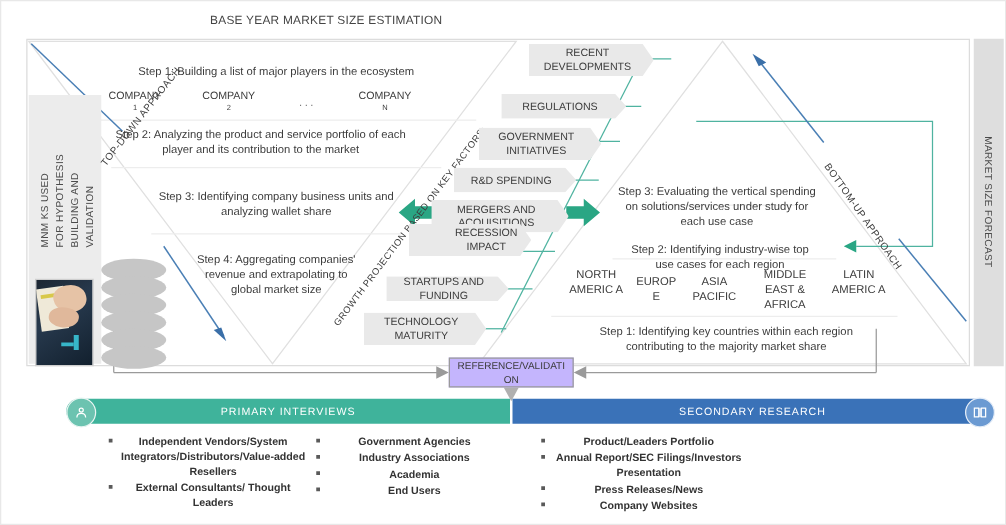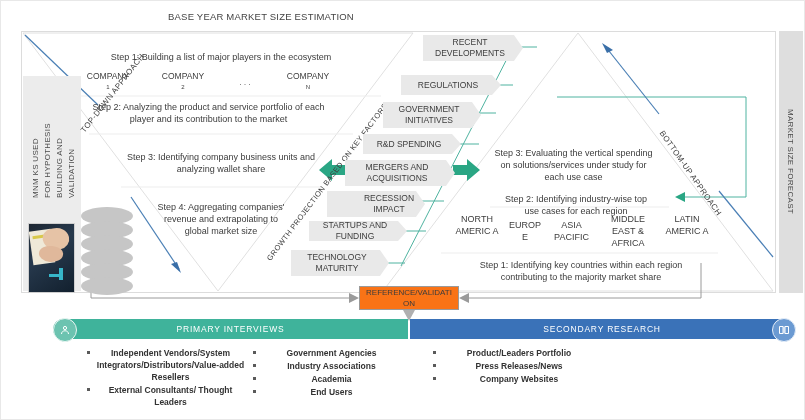--- a/index.html
+++ b/index.html
@@ -113,21 +113,21 @@
   
   .diaglab{
     position:absolute;white-space:nowrap;
     font-size:7.5px;letter-spacing:.4px;color:#3d3d3d;
     transform-origin:0 0;
   }
 
   
   #refbox{
     left:358px;top:285px;width:100px;height:24px;
-    border:1px solid #9a9a9a;background:#f97316;
+    border:1px solid #9a9a9a;background:#c4b5fd;
     font-size:8px;line-height:11px;text-align:center;color:#3c3c3c;
     display:flex;align-items:center;justify-content:center;
     box-sizing:border-box;
   }
 
   
   #primary-bar{
     left:52px;top:318px;width:355px;height:20px;
     background:#3fb39b;border-radius:10px 0 0 10px;
     display:flex;align-items:center;justify-content:center;
@@ -265,21 +265,21 @@
 
   <div class="diaglab" style="left:78px;top:128px;transform:rotate(-52deg);font-size:8px;">TOP-DOWN APPROACH</div>
 
   <div class="diaglab" style="left:264px;top:256px;transform:rotate(-53deg);">GROWTH PROJECTION BASED ON KEY FACTORS:</div>
 
   <div class="abs chev" style="left:422px;top:34px;width:100px;height:26px;">RECENT DEVELOPMENTS</div>
   <div class="abs chev" style="left:400px;top:74px;width:100px;height:20px;">REGULATIONS</div>
   <div class="abs chev" style="left:382px;top:101px;width:98px;height:26px;">GOVERNMENT INITIATIVES</div>
   <div class="abs chev" style="left:362px;top:133px;width:98px;height:20px;">R&amp;D SPENDING</div>
   <div class="abs chev" style="left:344px;top:159px;width:110px;height:26px;">MERGERS AND ACQUISITIONS</div>
-  <div class="abs chev" style="left:326px;top:190px;width:98px;height:26px;padding-left:36px;">RECESSION IMPACT</div>
+  <div class="abs chev" style="left:326px;top:178px;width:98px;height:26px;padding-left:36px;">RECESSION IMPACT</div>
   <div class="abs chev" style="left:308px;top:220px;width:98px;height:20px;">STARTUPS AND FUNDING</div>
   <div class="abs chev" style="left:290px;top:249px;width:98px;height:26px;">TECHNOLOGY MATURITY</div>
 
   <div class="abs ctext" style="left:490px;top:146px;width:165px;">Step 3: Evaluating the vertical spending on solutions/services under study for each use case</div>
   <div class="abs ctext" style="left:500px;top:192px;width:150px;">Step 2: Identifying industry-wise top use cases for each region</div>
 
   <div class="abs ctext" style="left:452px;top:212px;width:48px;">NORTH AMERIC A</div>
   <div class="abs ctext" style="left:505px;top:218px;width:38px;">EUROP E</div>
   <div class="abs ctext" style="left:548px;top:218px;width:45px;">ASIA PACIFIC</div>
   <div class="abs ctext" style="left:603px;top:212px;width:48px;">MIDDLE EAST &amp; AFRICA</div>
@@ -318,18 +318,19 @@
     <ul class="bl">
       <li>Government Agencies</li>
       <li>Industry Associations</li>
       <li>Academia</li>
       <li>End Users</li>
     </ul>
   </div>
   <div class="abs bullets" style="left:430px;top:346px;width:165px;">
     <ul class="bl">
       <li>Product/Leaders Portfolio</li>
+      <li>Annual Report/SEC Filings/Investors Presentation</li>
       <li>Press Releases/News</li>
       <li>Company Websites</li>
     </ul>
   </div>
 
 </div>
 
 </body></html>

